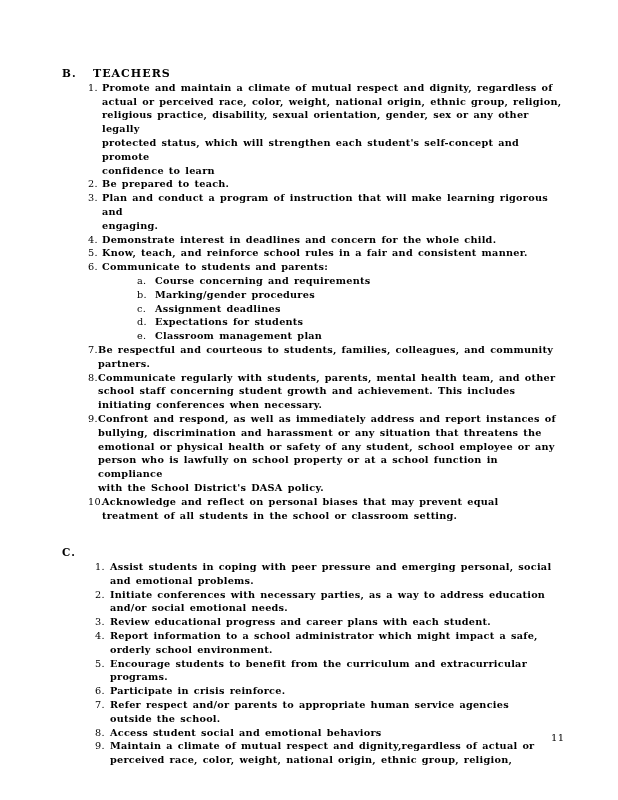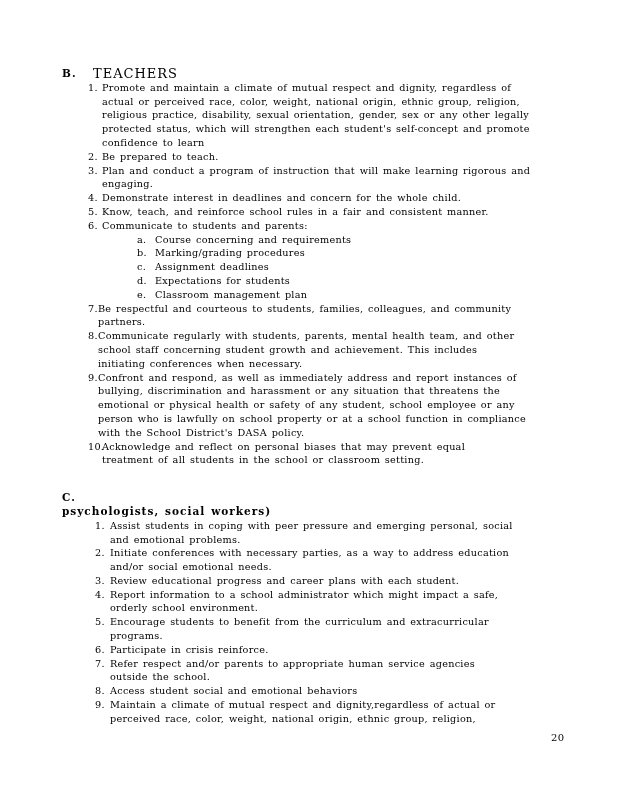--- a/index.html
+++ b/index.html
@@ -24,41 +24,41 @@
   }
   .heading-row { display: flex; }
   .sec-letter {
     flex: none;
     width: 31px;
     font-weight: bold;
     font-size: 10.5px;
     letter-spacing: 1.2px;
   }
   .sec-title {
-    font-weight: normal;
-    font-size: 13px;
+    font-weight: bold;
+    font-size: 11px;
     letter-spacing: 1.0px;
   }
   .sec-title-line2 {
     font-weight: bold;
     font-size: 10.5px;
     letter-spacing: 1.0px;
   }
   .intro { margin-left: 13px; }
   .b-list { margin-left: 26px; }
   .sub-list { margin-left: 75px; }
   .c-list { margin-left: 33px; }
   .li { display: flex; }
   .li .num { flex: none; }
   .b-main .num { width: 14px; }
   .b-late .num { width: 10px; }
   .b-late.ten .num { width: 14px; }
   .sub .num { width: 18px; }
   .c-main .num { width: 15px; }
-  .li .txt { flex: 1; white-space: pre-line; }
+  .li .txt { flex: 1; white-space: pre-line; font-weight: bold; }
   .section-c { margin-top: 24px; }
   .page-number {
     position: absolute;
     top: 731px;
     left: 551px;
     font-size: 10px;
     letter-spacing: 0.5px;
   }
 </style>
 </head>
@@ -105,21 +105,21 @@
         </div>
       </div>
 
       <div class="sub-list">
         <div class="li sub">
           <span class="num">a.</span>
           <div class="txt">Course concerning and requirements</div>
         </div>
         <div class="li sub">
           <span class="num">b.</span>
-          <div class="txt">Marking/grading procedures</div>
+          <div class="txt">Marking/gender procedures</div>
         </div>
         <div class="li sub">
           <span class="num">c.</span>
           <div class="txt">Assignment deadlines</div>
         </div>
         <div class="li sub">
           <span class="num">d.</span>
           <div class="txt">Expectations for students</div>
         </div>
         <div class="li sub">
@@ -153,21 +153,20 @@
           <div class="txt">Acknowledge and reflect on personal biases that may prevent equal
 treatment of all students in the school or classroom setting.</div>
         </div>
       </div>
     </div>
 
     <div class="section-c">
       <div class="heading-row">
         <span class="sec-letter">C.</span>
       </div>
-      <div class="sec-title-line2">psychologists, social workers)</div>
 
       <div class="c-list">
         <div class="li c-main">
           <span class="num">1.</span>
           <div class="txt">Assist students in coping with peer pressure and emerging personal, social
 and emotional problems.</div>
         </div>
         <div class="li c-main">
           <span class="num">2.</span>
           <div class="txt">Initiate conferences with necessary parties, as a way to address education
@@ -203,14 +202,14 @@
         <div class="li c-main">
           <span class="num">9.</span>
           <div class="txt">Maintain a climate of mutual respect and dignity,regardless of actual or
 perceived race, color, weight, national origin, ethnic group, religion,</div>
         </div>
       </div>
     </div>
 
   </div>
 
-  <div class="page-number">20</div>
+  <div class="page-number">11</div>
 </div>
 
 </body></html>

